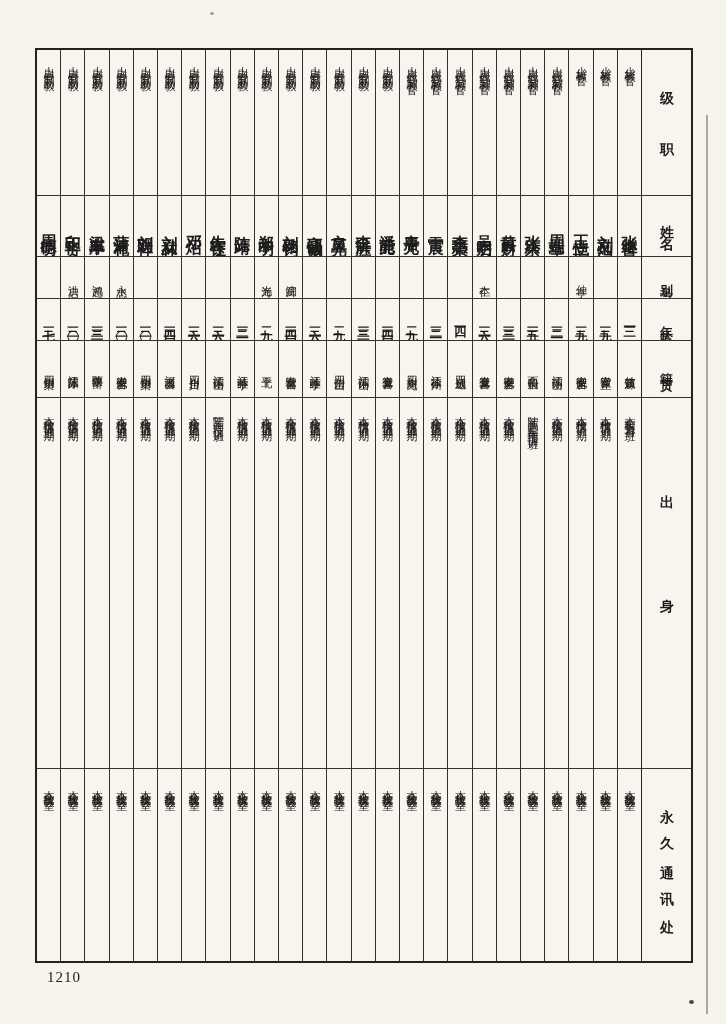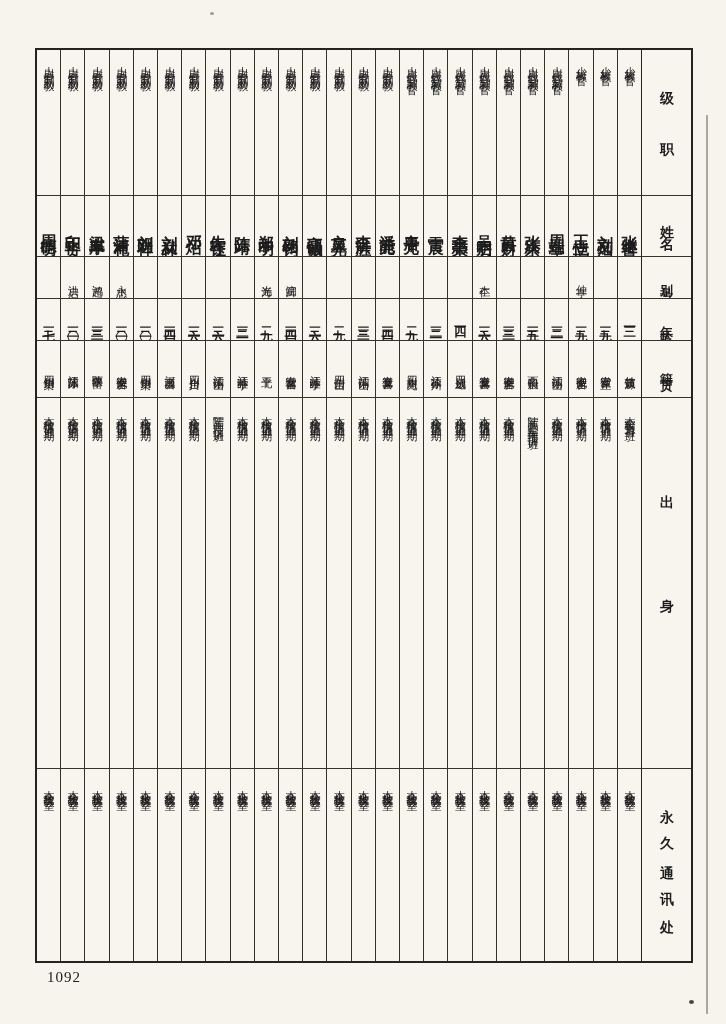--- a/index.html
+++ b/index.html
@@ -695,13 +695,13 @@
     <div class="cell r-origin">
       <span class="vtext hdr h-origin">出身</span>
     </div>
     <div class="cell r-addr">
       <span class="vtext hdr h-addr">永久通讯处</span>
     </div>
   </div>
 
 </div>
 
-<div class="page-number">1092</div>
+<div class="page-number">1210</div>
 
 </body></html>

